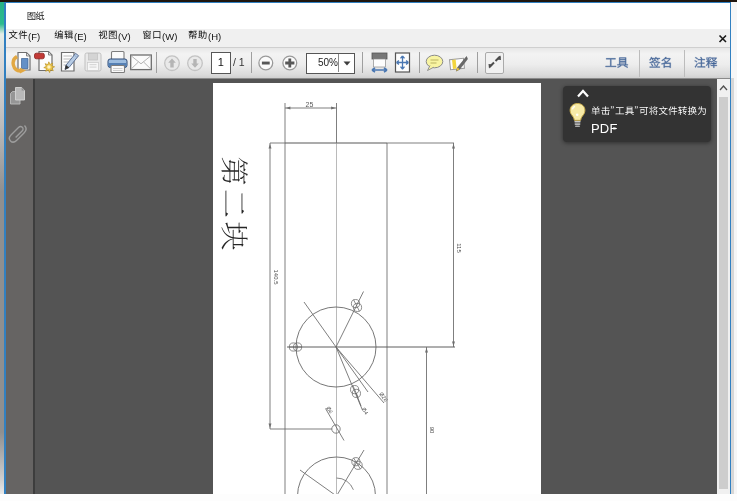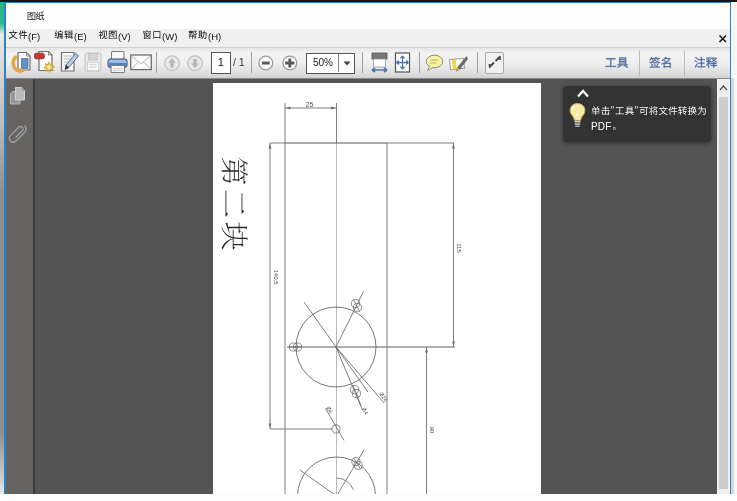--- a/index.html
+++ b/index.html
@@ -115,21 +115,21 @@
     <div style="position:absolute;left:250.5px;top:5px;width:1px;height:21px;background:#9f9f9f"></div>
     <div style="position:absolute;left:362.2px;top:5px;width:1px;height:21px;background:#9f9f9f"></div>
     <div style="position:absolute;left:419px;top:5px;width:1px;height:21px;background:#9f9f9f"></div>
     <div style="position:absolute;left:477px;top:5px;width:1px;height:21px;background:#9f9f9f"></div>
 <div style="position:absolute;left:638.5px;top:3px;width:1px;height:27px;background:#bcbcbc"></div>
     <div style="position:absolute;left:683.5px;top:3px;width:1px;height:27px;background:#bcbcbc"></div>
  <div class="abs" style="left:210.6px;top:5px;width:20.5px;height:22px;background:#fff;border:1.5px solid #565656;font-size:11px;color:#111;text-align:center;line-height:19px">1</div>
  <div class="abs" style="left:233px;top:9px;font-size:10.5px;color:#333">/ 1</div>
  <div class="abs" style="left:305.5px;top:5.5px;width:49.5px;height:21px;background:#fff;border:1.5px solid #565656"></div>
  <div class="abs" style="left:338px;top:7px;width:1px;height:18px;background:#8a8a8a"></div>
- <div class="abs" style="left:308px;top:9.5px;width:30px;font-size:10px;color:#222;text-align:center">50%</div>
+ <div class="abs" style="left:308px;top:9.5px;width:30px;font-size:10px;color:#222;text-align:right">50%</div>
  <svg class="abs" style="left:342.5px;top:14px" width="8" height="5" viewBox="0 0 8 5">
       <polygon points="0.5,0.5 7.5,0.5 4,4.5" fill="#3d3d3d"></polygon>
     </svg>
 </div>
 
 <div class="abs" style="left:5px;top:78.5px;width:28.2px;height:415.5px;background:#666463"></div>
 <div class="abs" style="left:33.2px;top:78.5px;width:1.8px;height:415.5px;background:#3d3d3d"></div>
 <div class="abs" style="left:35px;top:78.5px;width:681.5px;height:415.5px;background:#545454"></div>
 <svg class="abs" style="left:9px;top:86px" width="20" height="22" viewBox="0 0 20 22">
  <path d="M3.5 5.5 h7.5 v12.5 h-9.5 v-10.5 z" fill="#969696" stroke="#bcbcbc" stroke-width="0.9"></path>
@@ -209,21 +209,21 @@
     <path d="M2 7.5 L7 2 L12 7.5" fill="none" stroke="#fff" stroke-width="2.2"></path>
   </svg>
 <svg class="abs" style="left:568px;top:102px;z-index:31" width="22" height="32" viewBox="0 0 22 32">
  <path d="M9.5 1.5 c4.4 0 7.4 3 7.4 6.8 c0 2.6 -1.2 4.2 -2.5 5.8 c-1 1.2 -1.6 2.4 -1.8 4.2 h-6.2 c-0.2 -1.8 -0.8 -3 -1.8 -4.2 c-1.3 -1.6 -2.5 -3.2 -2.5 -5.8 c0 -3.8 3 -6.8 7.4 -6.8 z" fill="#f7eaa6" stroke="#cdb04e" stroke-width="1"></path>
  <path d="M7 4.2 a4.6 4.6 0 0 0 -2.6 3.2" stroke="#fffdf0" stroke-width="1.5" fill="none"></path>
  <circle cx="9.2" cy="12.8" r="1.3" fill="#fffef5"></circle>
  <rect x="6.3" y="19" width="6.4" height="1.6" rx="0.8" fill="#c9c9c9"></rect>
  <rect x="6.5" y="21.3" width="6" height="1.6" rx="0.8" fill="#b5b5b5"></rect>
  <rect x="7.1" y="23.6" width="4.8" height="1.5" rx="0.7" fill="#a8a8a8"></rect>
 </svg>
-<span class="abs" style="left:591px;top:121px;font-size:10px;color:#fff;z-index:31;letter-spacing:0.2px">PDF</span>
+<span class="abs" style="left:591px;top:121px;font-size:13px;color:#fff;z-index:31;letter-spacing:0.2px">PDF</span>
 
 <div class="abs" style="left:0;top:494px;width:737px;height:7px;background:#fdfdfd;z-index:35"></div>
 
 <svg width="737" height="501" viewBox="0 0 737 501" style="position:absolute;left:0;top:0;z-index:50;pointer-events:none">
     <g fill="#1c1c1c">
       <path transform="translate(26.8 19.3) scale(0.00930 -0.00930)" d="M375 279C455 262 557 227 613 199L644 250C588 276 487 309 407 325ZM275 152C413 135 586 95 682 61L715 117C618 149 445 188 310 203ZM84 796V-80H156V-38H842V-80H917V796ZM156 29V728H842V29ZM414 708C364 626 278 548 192 497C208 487 234 464 245 452C275 472 306 496 337 523C367 491 404 461 444 434C359 394 263 364 174 346C187 332 203 303 210 285C308 308 413 345 508 396C591 351 686 317 781 296C790 314 809 340 823 353C735 369 647 396 569 432C644 481 707 538 749 606L706 631L695 628H436C451 647 465 666 477 686ZM378 563 385 570H644C608 531 560 496 506 465C455 494 411 527 378 563Z"></path>
       <path transform="translate(35.3 19.3) scale(0.00930 -0.00930)" d="M45 53 59 -20C154 4 280 35 401 65L394 130C265 100 133 71 45 53ZM64 423C79 430 103 436 234 454C188 387 145 334 126 314C94 278 70 254 48 250C55 232 66 202 71 186V182L72 183C94 195 132 205 402 260C401 275 400 303 402 323L179 282C258 370 335 478 401 586L340 624C322 589 301 554 279 520L141 506C203 592 264 702 310 809L241 841C198 720 122 589 99 555C76 521 58 497 40 493C49 474 60 438 64 423ZM439 -82C458 -68 488 -54 694 16C690 32 686 61 685 81L513 28V382H696C717 115 766 -71 868 -71C931 -71 955 -27 965 124C947 131 921 146 905 161C902 51 893 2 875 2C823 2 785 151 767 382H938V452H762C757 537 755 632 756 732C817 744 874 757 923 772L869 833C768 800 593 769 442 748V48C442 7 421 -13 406 -22C417 -36 433 -66 439 -82ZM691 452H513V694C568 701 626 709 682 719C683 625 686 535 691 452Z"></path>
     </g>
     <g fill="#101010">
       <path transform="translate(8.5 38.2) scale(0.00930 -0.00930)" d="M423 823C453 774 485 707 497 666L580 693C566 734 531 799 501 847ZM50 664V590H206C265 438 344 307 447 200C337 108 202 40 36 -7C51 -25 75 -60 83 -78C250 -24 389 48 502 146C615 46 751 -28 915 -73C928 -52 950 -20 967 -4C807 36 671 107 560 201C661 304 738 432 796 590H954V664ZM504 253C410 348 336 462 284 590H711C661 455 592 344 504 253Z"></path>

